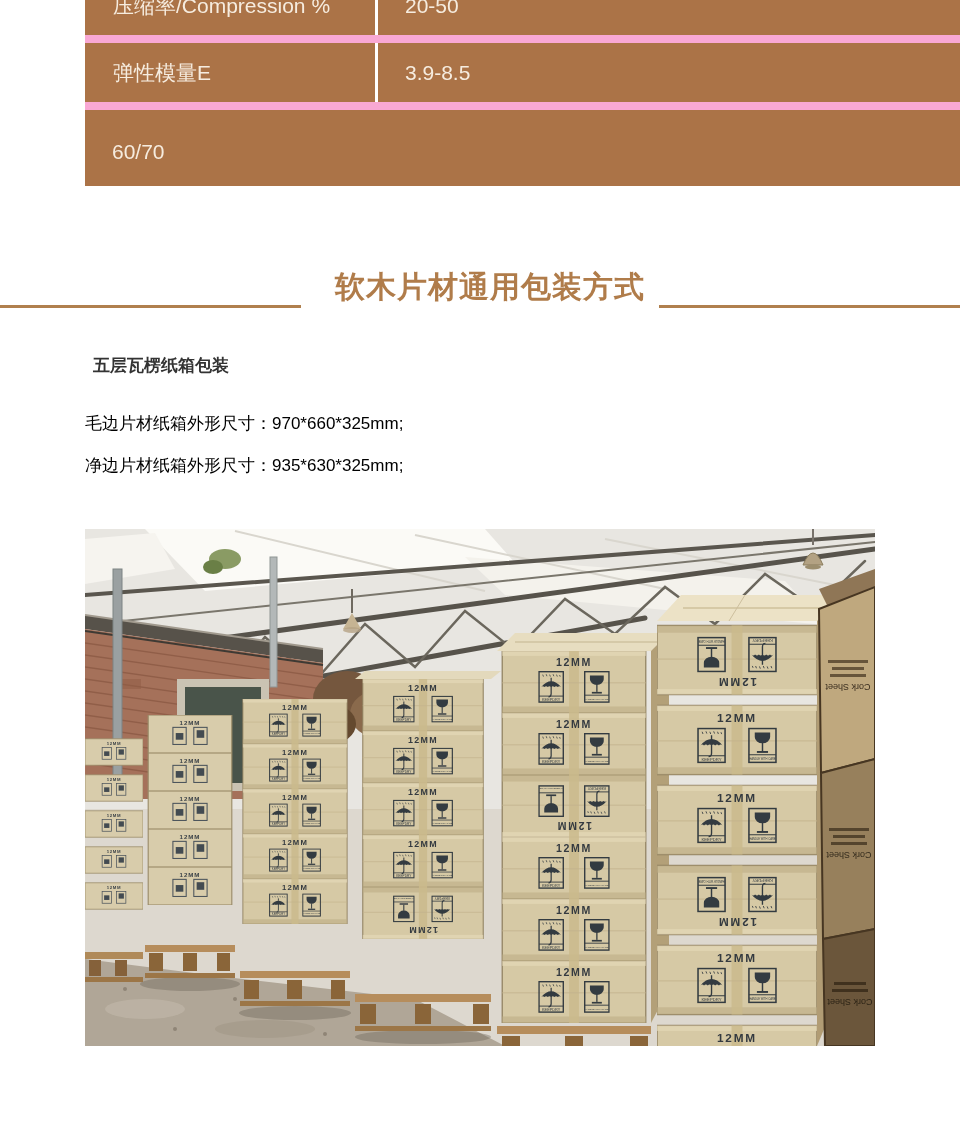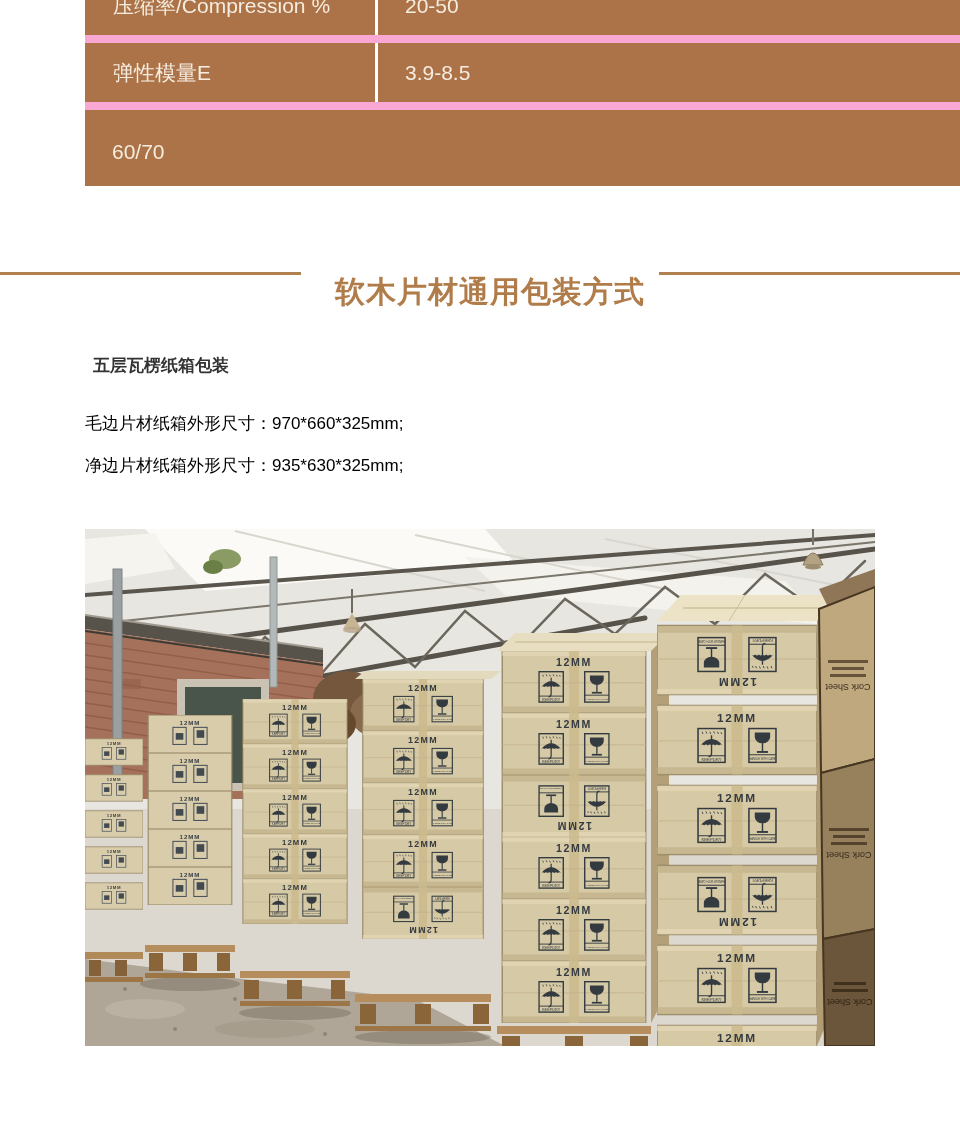--- a/index.html
+++ b/index.html
@@ -19,21 +19,21 @@
     border-right:3px solid #ffffff;display:flex;align-items:center;font-size:21px;
   }
   .trow .tvalue{
     flex:1;padding-left:27px;display:flex;flex-direction:column;
     justify-content:center;font-size:21px;line-height:28px;
   }
   .h59{height:59px;}
   .h84{height:84px;}
 
   
-  .section-head{display:flex;align-items:flex-start;margin-top:86px;height:36px;width:960px;}
+  .section-head{display:flex;align-items:flex-end;margin-top:86px;height:36px;width:960px;}
   .section-head .hr{height:3px;background:#b0804e;flex:1;}
   .hr-left{margin-right:34px;}
   .hr-right{margin-left:14px;}
   .section-head h2{margin:0;font-size:30px;font-weight:700;color:#b07c4a;letter-spacing:1px;white-space:nowrap;}
 
   
   .content h3{margin:46px 8px 0;font-size:17px;font-weight:700;color:#333333;}
   .content p{margin:0;font-size:17px;line-height:42px;color:#000000;}
   .content p.first{margin-top:26px;}
 

